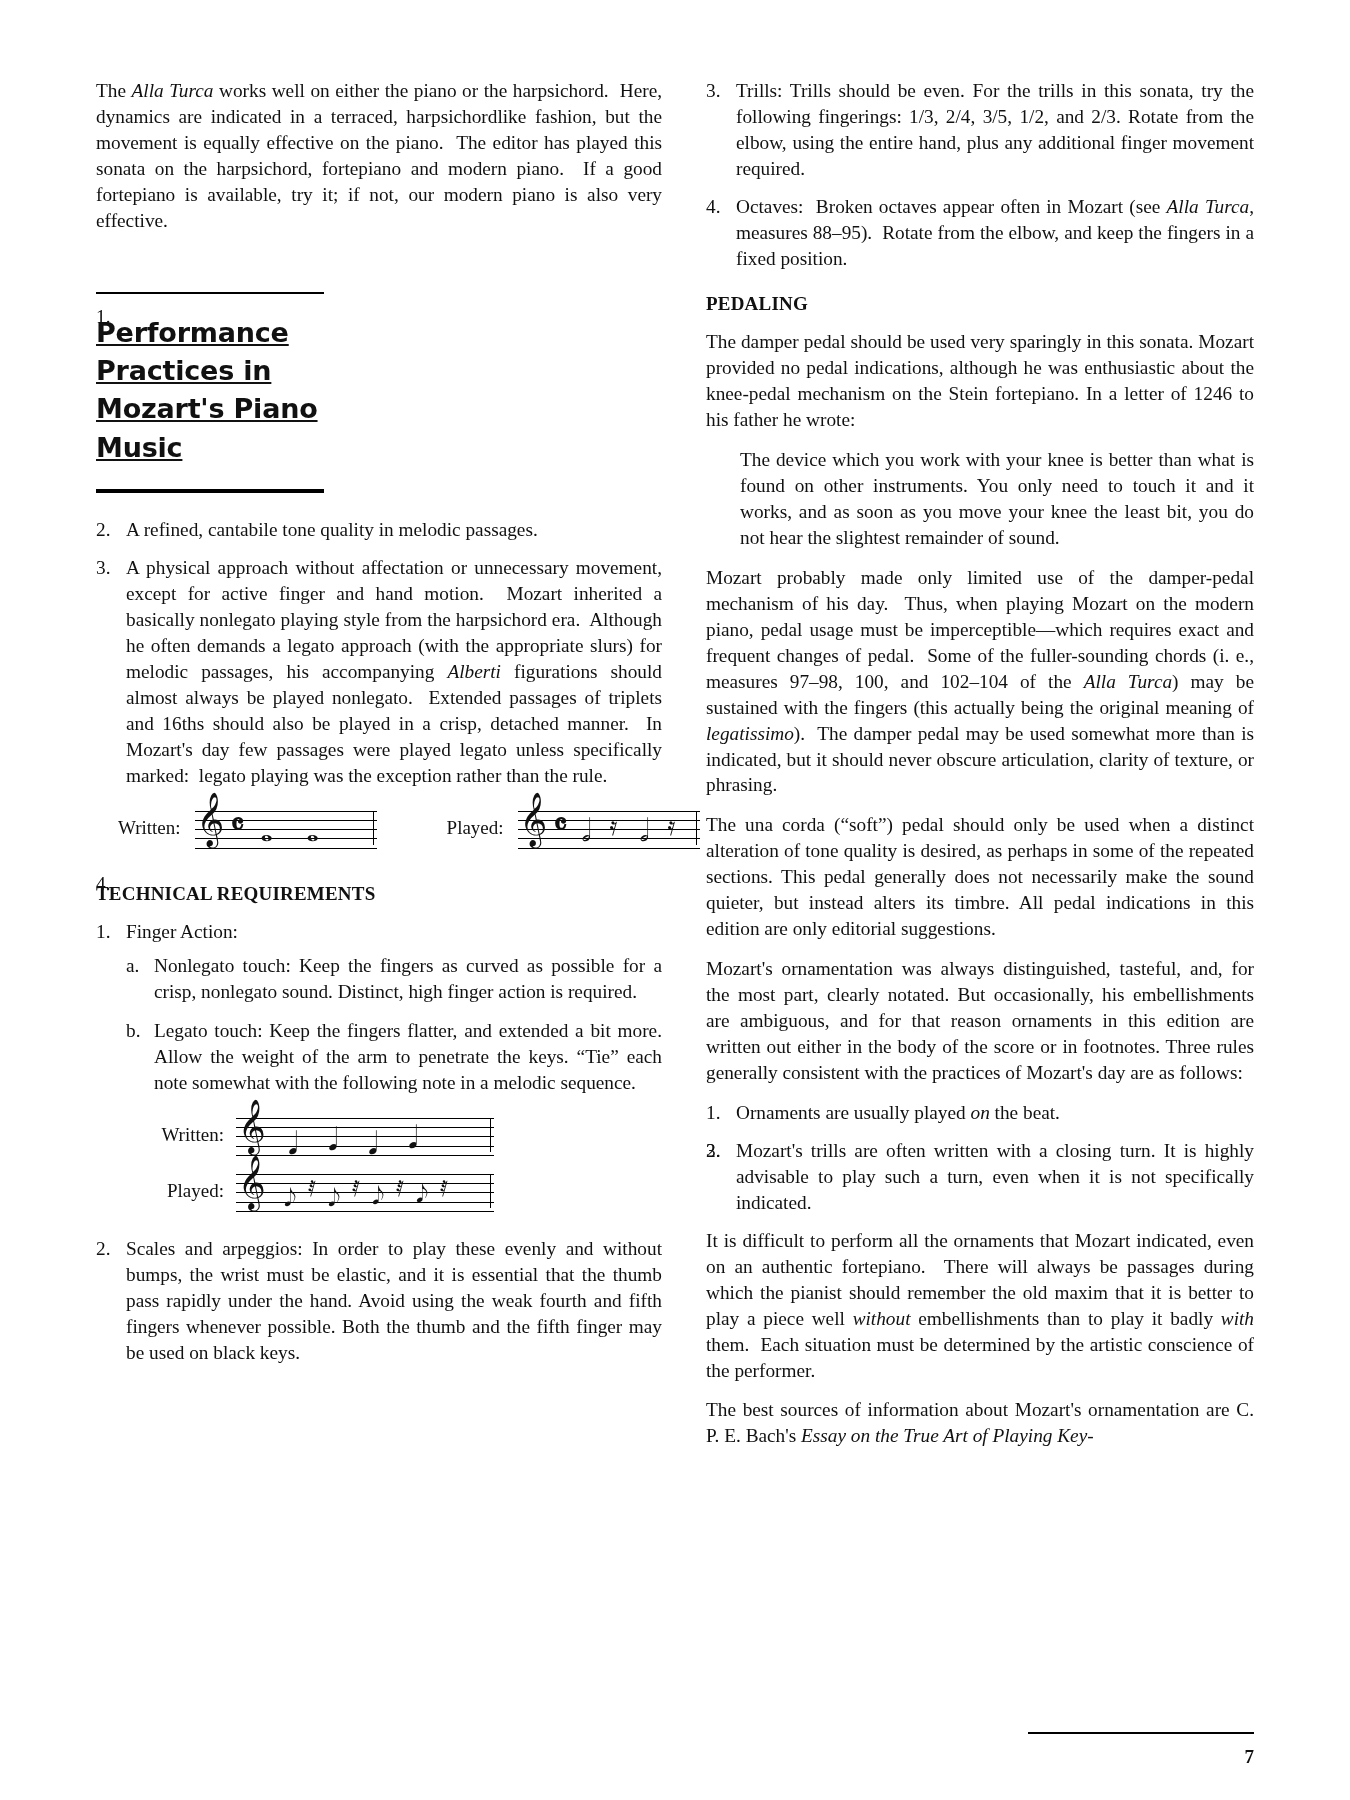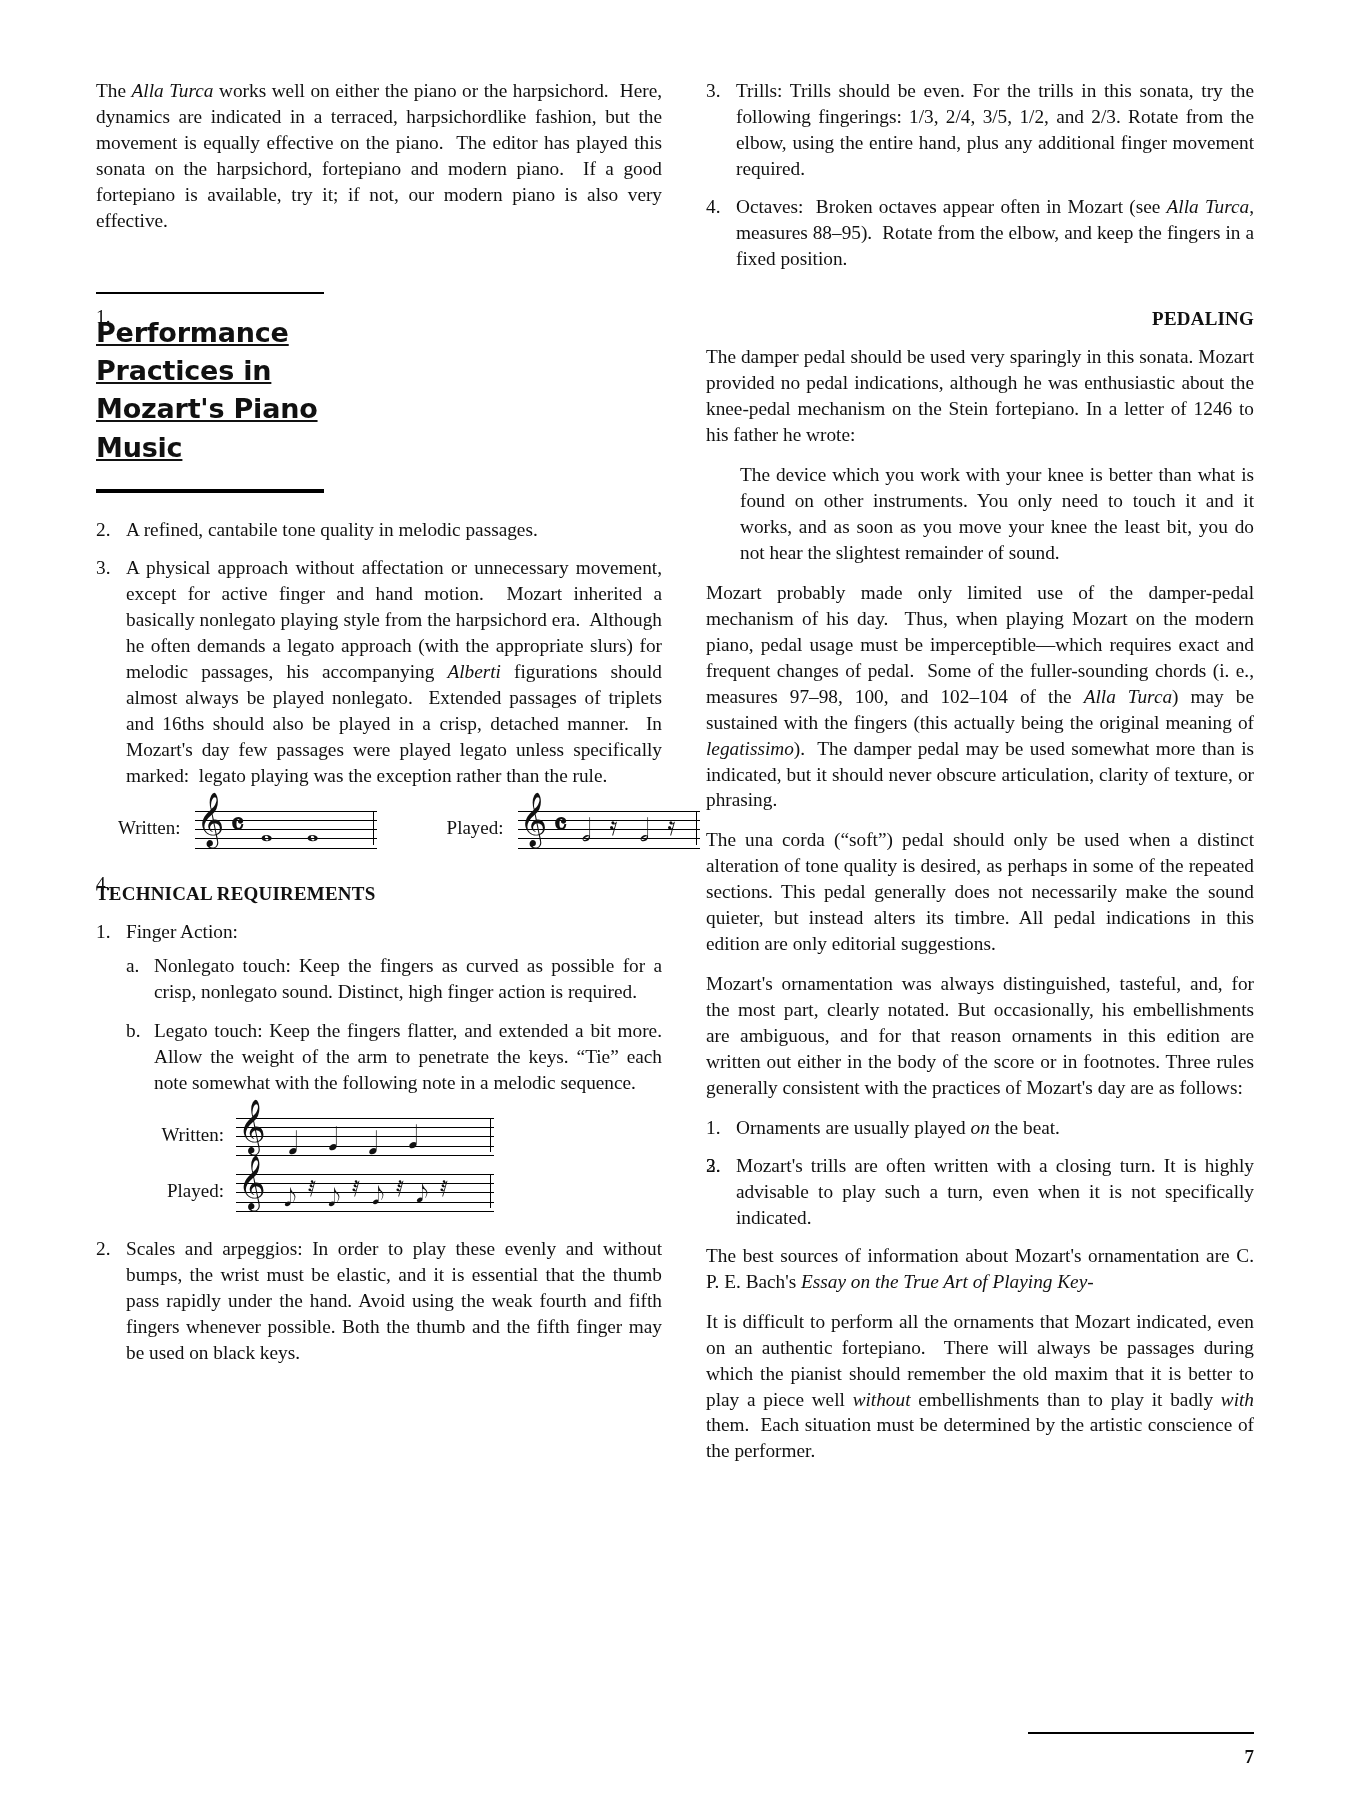--- a/index.html
+++ b/index.html
@@ -40,21 +40,21 @@
     text-justify: inter-word;
     hyphens: manual;
   }
   p.nospace { margin-bottom: 0; }
   .sect-head {
     font-weight: bold;
     font-size: 19px;
     letter-spacing: 0.2px;
     margin: 26px 0 13px 0;
   }
-  .sect-head.first { margin-top: 34px; text-align: right; }
+  .sect-head.first { margin-top: 19px; }
   ol.numbered {
     margin: 0 0 12px 0;
     padding: 0;
     list-style: none;
   }
   ol.numbered > li {
     position: relative;
     padding-left: 30px;
     margin-bottom: 12px;
     text-align: justify;
@@ -394,22 +394,22 @@
         </li>
         <li>
           <span class="mark">2.</span>
         </li>
         <li>
           <span class="mark">3.</span>
           <span>Mozart's trills are often written with a closing turn. It is highly advisable to play such a turn, even when it is not specifically indicated.</span>
         </li>
       </ol>
 
+      <p>It is difficult to perform all the ornaments that Mozart indi­cated, even on an authentic fortepiano.&nbsp; There will always be passages during which the pianist should remember the old maxim that it is better to play a piece well <i>without</i> embellish­ments than to play it badly <i>with</i> them.&nbsp; Each situation must be determined by the artistic conscience of the performer.</p>
+
       <p>The best sources of information about Mozart's ornamenta­tion are C. P. E. Bach's <i>Essay on the True Art of Playing Key-</i></p>
-
-      <p>It is difficult to perform all the ornaments that Mozart indi­cated, even on an authentic fortepiano.&nbsp; There will always be passages during which the pianist should remember the old maxim that it is better to play a piece well <i>without</i> embellish­ments than to play it badly <i>with</i> them.&nbsp; Each situation must be determined by the artistic conscience of the performer.</p>
 
     </div>
   </div>
 
   <div class="footer-rule"></div>
   <div class="pageno">7</div>
 </div>
 
 </body></html>

